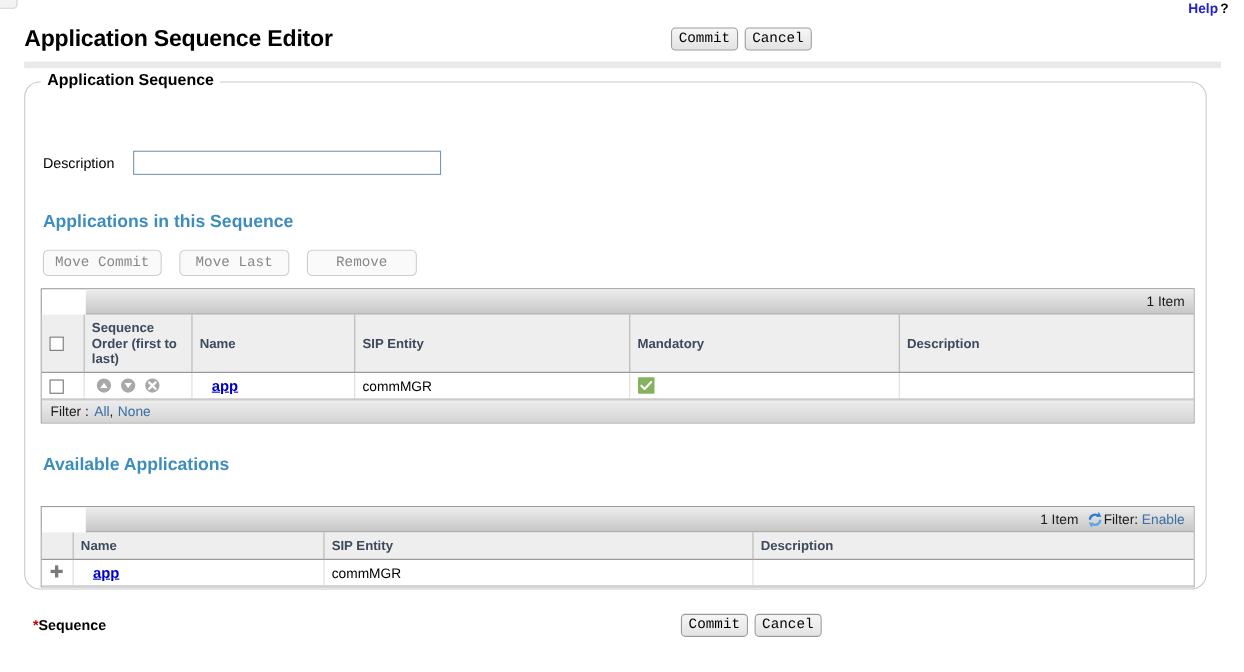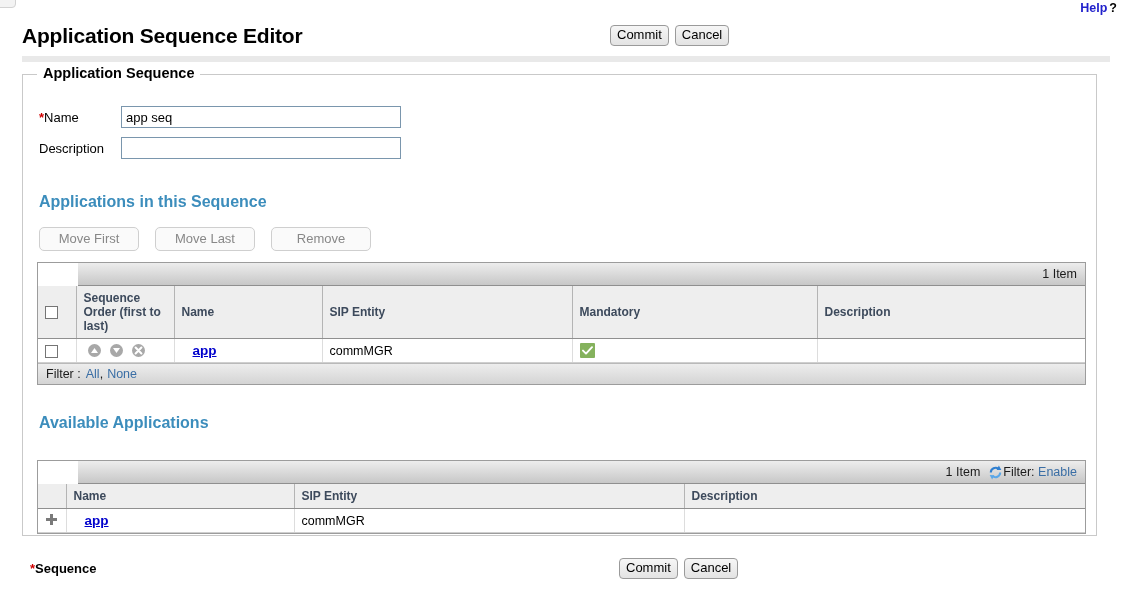--- a/index.html
+++ b/index.html
@@ -46,21 +46,21 @@
   }
 
   
   .top-buttons {
     position: absolute; left: 610px; top: 25px;
     display: flex; gap: 6px;
   }
 
   
   .btn {
-    font-family: Liberation Sans, sans-serif;
+    font-family: Liberation Mono, monospace;
     font-size: 13px;
     color: #000;
     background: linear-gradient(#f6f6f6, #e3e3e3);
     border: 1px solid #9a9a9a;
     border-radius: 4px;
     padding: 1px 6px 2px 6px;
     line-height: 16px;
     cursor: pointer;
   }
   .btn.disabled {
@@ -79,21 +79,21 @@
     position: absolute; left: 22px; top: 56px;
     width: 1088px; height: 6px;
     background: #e9e9e9;
   }
 
   
   .fs {
     position: absolute; left: 22px; top: 74px;
     width: 1075px; height: 462px;
     border: 1px solid #c9c9c9;
-    border-radius: 0;
+    border-radius: 14px;
     background: #fff;
   }
   .fs-legend {
     position: absolute; left: 14px; top: -10px;
     background: #fff;
     padding: 0 6px;
     font-size: 14.5px; font-weight: bold; color:#000;
   }
 
   
@@ -242,34 +242,30 @@
   <div class="top-buttons">
     <button class="btn">Commit</button>
     <button class="btn">Cancel</button>
   </div>
 
   <div class="sep-bar"></div>
 
   <div class="fs">
     <div class="fs-legend">Application Sequence</div>
 
-    <div class="form-row" style="left:16px; top:31px;">
-      <div class="lbl"><span class="req-star">*</span><span>Name</span></div>
-      <input class="tinput" type="text" value="app seq" style="">
-    </div>
 
     <div class="form-row" style="left:16px; top:62px;">
       <div class="lbl">Description</div>
       <input class="tinput" type="text" value="" style="">
     </div>
 
     <div class="sec-head" style="left:16px; top:118px;">Applications in this Sequence</div>
 
     <div class="actionbar" style="left:16px; top:152px;">
-      <button class="btn disabled">Move First</button>
+      <button class="btn disabled">Move Commit</button>
       <button class="btn disabled">Move Last</button>
       <button class="btn disabled">Remove</button>
     </div>
 
     <div class="tbl" style="left:14px; top:187px; width:1049px;">
       <div class="tbl-topbar">
         <div class="tbl-topbar-left">
           <span>1 Item</span>
         </div>
       </div>

